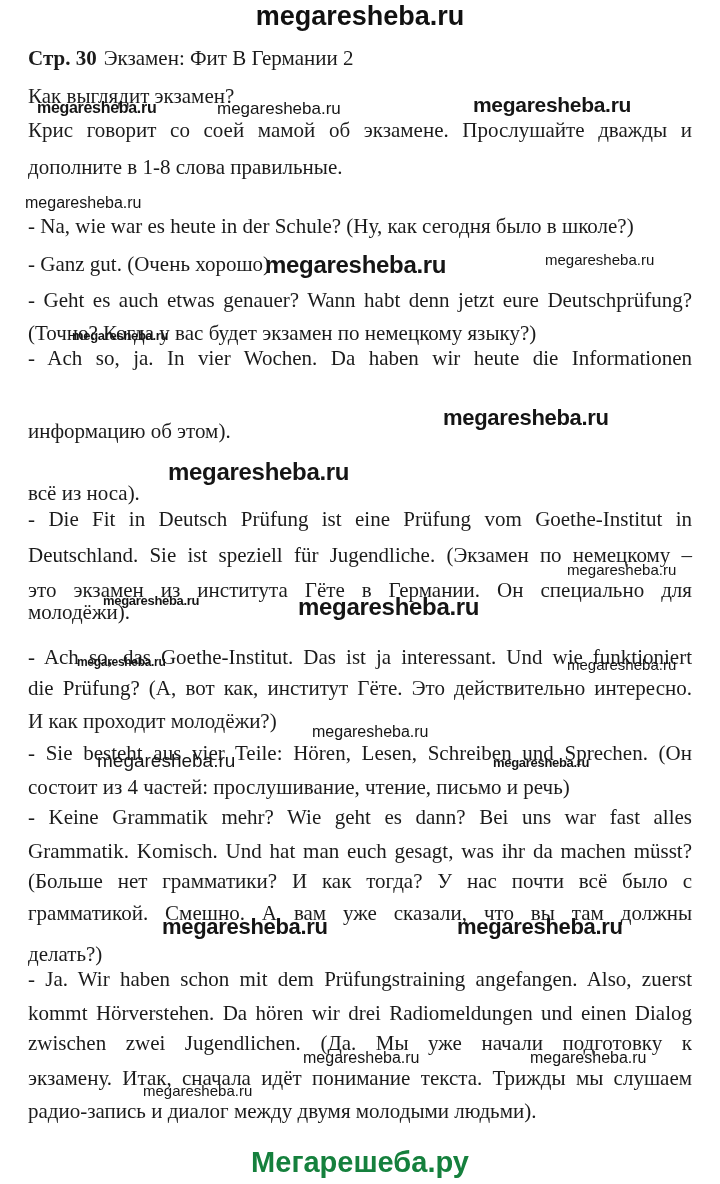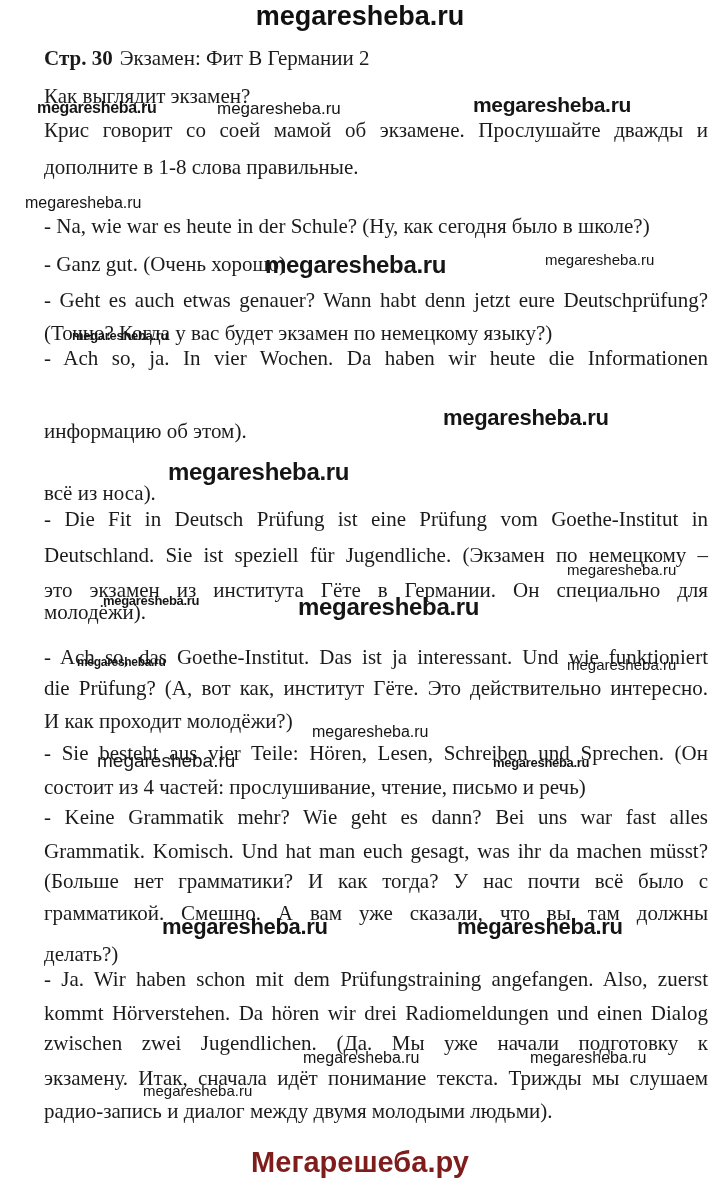--- a/index.html
+++ b/index.html
@@ -3,38 +3,38 @@
 <meta charset="utf-8">
 <style>
   html,body{margin:0;padding:0;background:#ffffff;}
   #page{
     position:relative;width:720px;height:1184px;background:#ffffff;
     overflow:hidden;color:#1b1b1b;
   }
   .serifline{
     position:absolute;left:28px;width:664px;
     font-family:"Liberation Serif","DejaVu Serif",serif;
-    font-size:21px;line-height:28px;color:#1b1b1b;white-space:nowrap;margin-left:16px;
+    font-size:21px;line-height:28px;color:#1b1b1b;white-space:nowrap;
   }
   .j{white-space:normal;text-align:justify;text-align-last:justify;}
   .boldlead{font-weight:bold;margin-right:7px;}
   .wm{
     position:absolute;font-family:"Liberation Sans","DejaVu Sans",sans-serif;
     color:#151515;line-height:1;white-space:nowrap;
   }
   .wm.b{font-weight:bold;letter-spacing:-0.3px;}
   .hdr{
     position:absolute;top:1px;left:0;width:720px;text-align:center;
     font-family:"Liberation Sans","DejaVu Sans",sans-serif;
     font-size:27px;font-weight:bold;color:#111;
   }
   .ftr{
     position:absolute;top:1146px;left:0;width:720px;text-align:center;
     font-family:"Liberation Sans","DejaVu Sans",sans-serif;
-    font-size:29px;font-weight:bold;color:#7f1d1d;
+    font-size:29px;font-weight:bold;color:#15803d;
   }
 </style>
 </head>
 <body>
 
 <div id="page">
 
   <div class="hdr">megaresheba.ru</div>
 
   <div class="serifline" style="top:44px">

